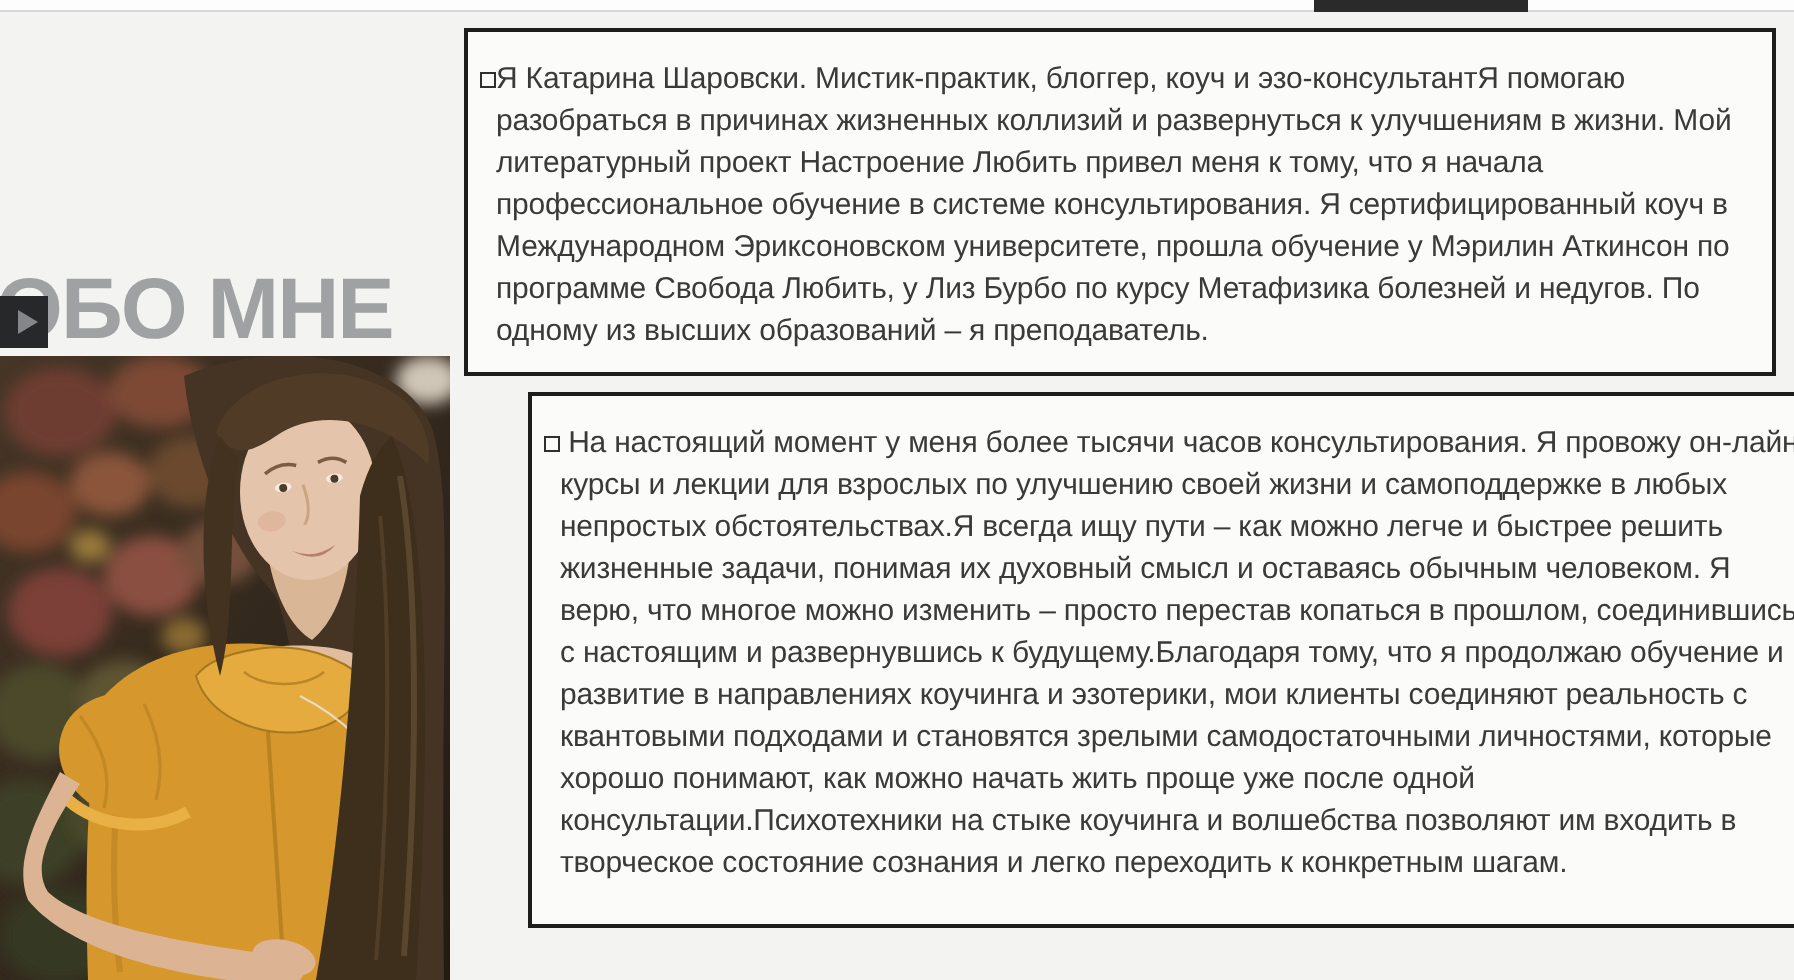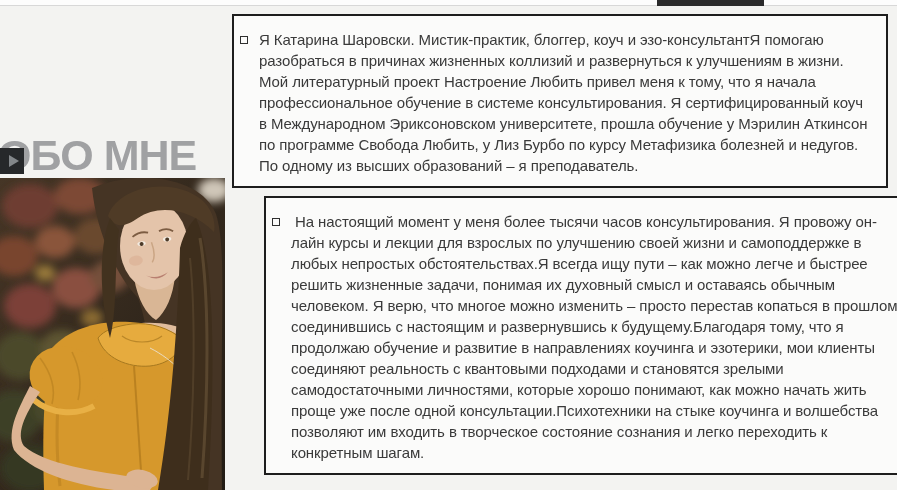--- a/index.html
+++ b/index.html
@@ -28,21 +28,21 @@
     border-left:10px solid #83878a;
     border-top:6px solid transparent;border-bottom:6px solid transparent;
   }
   .portrait{position:absolute;left:0;top:178px;width:225px;height:312px;}
   .portrait svg{display:block;}
 
   
   .about-block{
     position:absolute;left:232px;width:656px;box-sizing:border-box;
     background:#fbfbfa;border:2px solid #1d1d1d;
-    display:flex;gap:11px;
+    display:flex;gap:0;
     padding:13px 16px 10px 6px;
   }
   .about-block.b1{top:14px;min-height:172px;}
   .about-block.b2{top:196px;min-height:268px;margin-left:32px;}
   .bullet-square{
     flex:0 0 auto;width:6px;height:6px;margin-top:7px;
     border:1.5px solid #2f2f2f;background:transparent;
   }
   .about-block p{
     margin:0;font-size:15px;line-height:21px;color:#3a3a3a;

